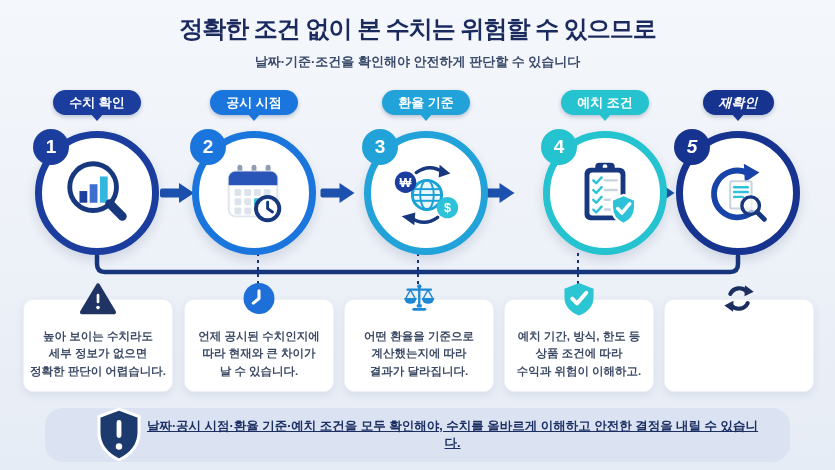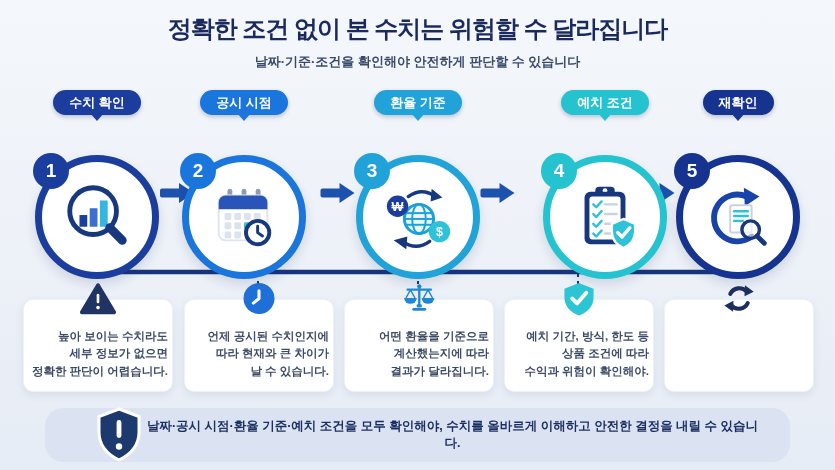--- a/index.html
+++ b/index.html
@@ -7,26 +7,26 @@
     position:relative;width:835px;height:470px;overflow:hidden;
     background:linear-gradient(180deg,#f4f7fb 0%,#edf1f8 55%,#e6ecf5 100%);
     font-family:"Liberation Sans",sans-serif;
   }
   .title{position:absolute;top:13px;left:0;width:100%;text-align:center;
     font-size:24px;font-weight:800;color:#1b2a5e;letter-spacing:-1px;}
   .subtitle{position:absolute;top:53px;left:0;width:100%;text-align:center;
     font-size:13px;font-weight:600;color:#3a4a6b;}
 
   
-  .col{position:absolute;top:90px;width:160px;display:flex;flex-direction:column;align-items:center;z-index:3;gap:24px;}
+  .col{position:absolute;top:90px;width:160px;display:flex;flex-direction:column;align-items:center;z-index:3;}
   .s1{left:17px;--ac:#1b3e9e;}
-  .s2{left:164px;text-align:right;--ac:#1a76dd;}
-  .s3{left:338px;--ac:#21a3da;}
+  .s2{left:174px;text-align:right;--ac:#1a76dd;}
+  .s3{left:346px;--ac:#21a3da;}
   .s4{left:525px;--ac:#25c3d0;}
-  .s5{left:658px;--ac:#16338f;}
+  .s5{left:658px;font-style:italic;--ac:#16338f;}
   .pill{position:relative;height:25px;line-height:25px;padding:0 16px;border-radius:13px;
     background:var(--ac);color:#fff;font-size:13px;font-weight:700;white-space:nowrap;
     box-shadow:0 2px 4px rgba(20,40,90,.25);}
   .pill::after{content:"";position:absolute;left:50%;bottom:-6px;transform:translateX(-50%);
     border:7px solid transparent;border-top:8px solid var(--ac);border-bottom:0;}
   .ring{margin-top:16px;width:110px;height:110px;border-radius:50%;border:7px solid var(--ac);
     background:#fff;position:relative;display:flex;align-items:center;justify-content:center;
     box-shadow:0 5px 12px rgba(20,40,90,.14);}
   .badge{position:absolute;top:-9px;left:-9px;width:36px;height:36px;border-radius:50%;
     background:var(--ac);color:#fff;font-size:19px;font-weight:700;
@@ -34,35 +34,35 @@
 
   
   .wires{position:absolute;left:0;top:0;z-index:2;pointer-events:none;}
 
   
   .card{position:absolute;top:299px;width:148px;height:91px;background:#fff;border-radius:10px;
     border:1px solid #eef1f7;box-shadow:0 3px 8px rgba(30,50,100,.09);z-index:4;}
   .k1{left:23px}.k2{left:184px}.k3{left:344px}.k4{left:504px}.k5{left:664px}
   .cicon{position:absolute;top:-18px;left:50%;transform:translateX(-50%);line-height:0;}
   .ctext{margin:28px 4px 8px;font-size:11.5px;line-height:1.5;color:#3c4a66;
-    text-align:right;white-space:pre-line;font-weight:600;}
+    text-align:center;white-space:pre-line;font-weight:600;}
 
   
   .banner{position:absolute;left:45px;right:45px;top:408px;height:54px;background:#dbe3f3;
     border-radius:18px;display:flex;align-items:center;z-index:4;}
   .banner-shield{position:absolute;left:50px;top:-2px;line-height:0;}
   .banner-text{flex:1;text-align:center;padding:0 30px 0 100px;
-    font-size:12.5px;font-weight:700;color:#1c2f62;}
+    font-size:12.5px;font-weight:700;color:#1c2f62;text-decoration:underline;}
 </style>
 </head>
 <body>
 
 <div class="stage">
 
-  <div class="title">정확한 조건 없이 본 수치는 위험할 수 달라집니다</div>
+  <div class="title">정확한 조건 없이 본 수치는 위험할 수 있으므로</div>
   <div class="subtitle">날짜·기준·조건을 확인해야 안전하게 판단할 수 있습니다</div>
 
   <svg class="wires" width="835" height="470" viewBox="0 0 835 470">
     <path d="M97 256 V264 Q97 272 105 272 H730 Q738 272 738 264 V256" fill="none" stroke="#16357d" stroke-width="4.5" stroke-linecap="round"></path>
     <line x1="258" y1="253" x2="258" y2="287" stroke="#16357d" stroke-width="2" stroke-dasharray="3 4"></line>
     <line x1="418" y1="253" x2="418" y2="287" stroke="#16357d" stroke-width="2" stroke-dasharray="3 4"></line>
     <line x1="578" y1="253" x2="578" y2="287" stroke="#16357d" stroke-width="2" stroke-dasharray="3 4"></line>
     <g fill="#1d51ae">
       <rect x="160" y="188.5" width="21" height="9" rx="2"></rect>
         <polygon points="179,183 179,203 194,193"></polygon>
@@ -235,21 +235,21 @@
 
   <div class="card k4">
     <div class="cicon">
       <svg width="33" height="35" viewBox="0 0 34 36">
         <path d="M17 1 L32 7 V16 C32 25 25.5 31.5 17 34.5 C8.5 31.5 2 25 2 16 V7 Z" fill="#2cc5d4"></path>
         <path d="M10 17 l5 5 l9.5 -11" fill="none" stroke="#fff" stroke-width="4" stroke-linecap="round" stroke-linejoin="round"></path>
       </svg>
     </div>
     <p class="ctext">예치 기간, 방식, 한도 등
 상품 조건에 따라
-수익과 위험이 확인해야.</p>
+수익과 위험이 이해하고.</p>
   </div>
 
   <div class="card k5">
     <div class="cicon">
       <svg width="33" height="33" viewBox="0 0 36 36">
         <path d="M8.5 13 A11 11 0 0 1 26.5 10.5" fill="none" stroke="#1c2f5e" stroke-width="4.5" stroke-linecap="round"></path>
         <polygon points="24.5,3.5 34,10.5 24,15.5" fill="#1c2f5e"></polygon>
         <path d="M27.5 23 A11 11 0 0 1 9.5 25.5" fill="none" stroke="#1c2f5e" stroke-width="4.5" stroke-linecap="round"></path>
         <polygon points="11.5,32.5 2,25.5 12,20.5" fill="#1c2f5e"></polygon>
       </svg>

